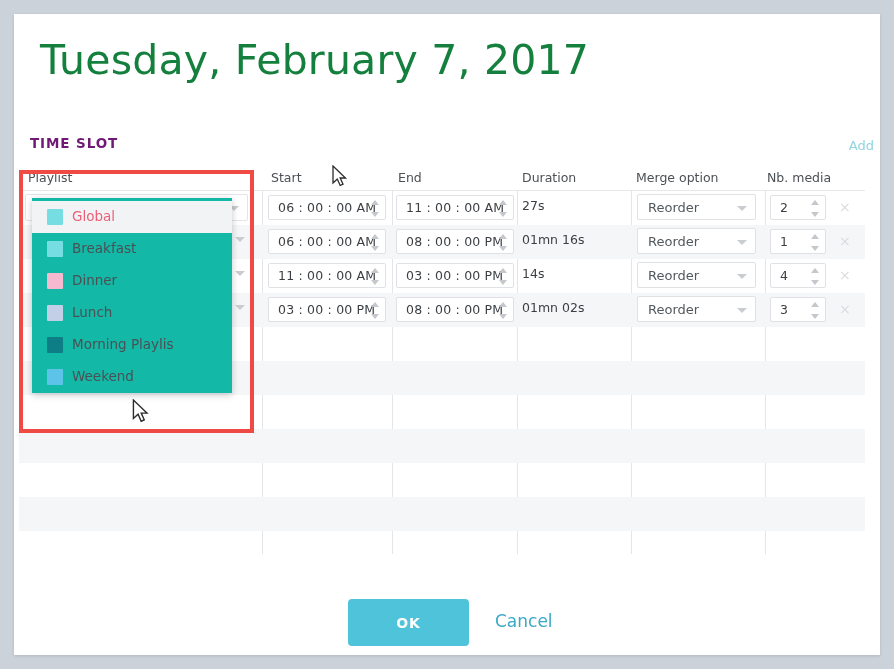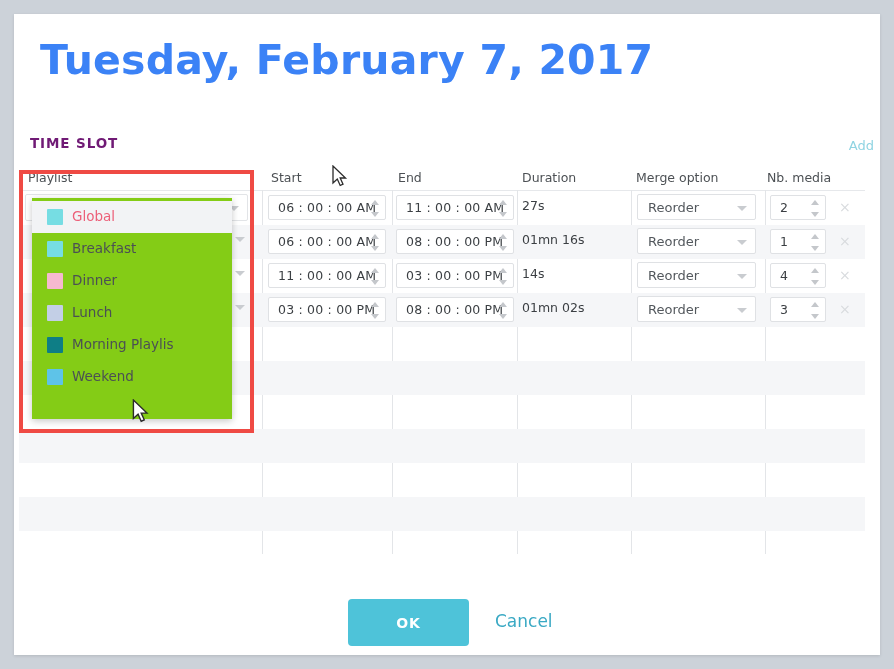--- a/index.html
+++ b/index.html
@@ -28,22 +28,22 @@
     background: #ffffff;
     box-shadow: 0 1px 3px rgba(0,0,0,0.12);
   }
 
   
   .page-title {
     position: absolute;
     left: 26px;
     top: 22px;
     font-size: 41px;
-    font-weight: 700;
-    color: #3b82f6;
+    font-weight: 400;
+    color: #15803d;
     letter-spacing: 0.2px;
     white-space: nowrap;
   }
 
   
   .section-label {
     position: absolute;
     left: 16px;
     top: 121px;
     font-size: 13.5px;
@@ -238,24 +238,24 @@
     border-right: 5px solid transparent;
     border-top: 5px solid #c9ccd0;
   }
 
   
   .dropdown {
     position: absolute;
     left: 32px;
     top: 198px;
     width: 200px;
-    background: #84cc16;
+    background: #14b8a6;
     box-shadow: 0 2px 7px rgba(0,0,0,0.22);
     z-index: 40;
-    padding: 3px 0 26px 0;
+    padding: 3px 0 0 0;
   }
   .dd-item {
     position: relative;
     height: 32px;
     cursor: pointer;
   }
   .dd-item.sel { background: #f2f3f5; }
   .dd-sw {
     position: absolute;
     left: 15px;

